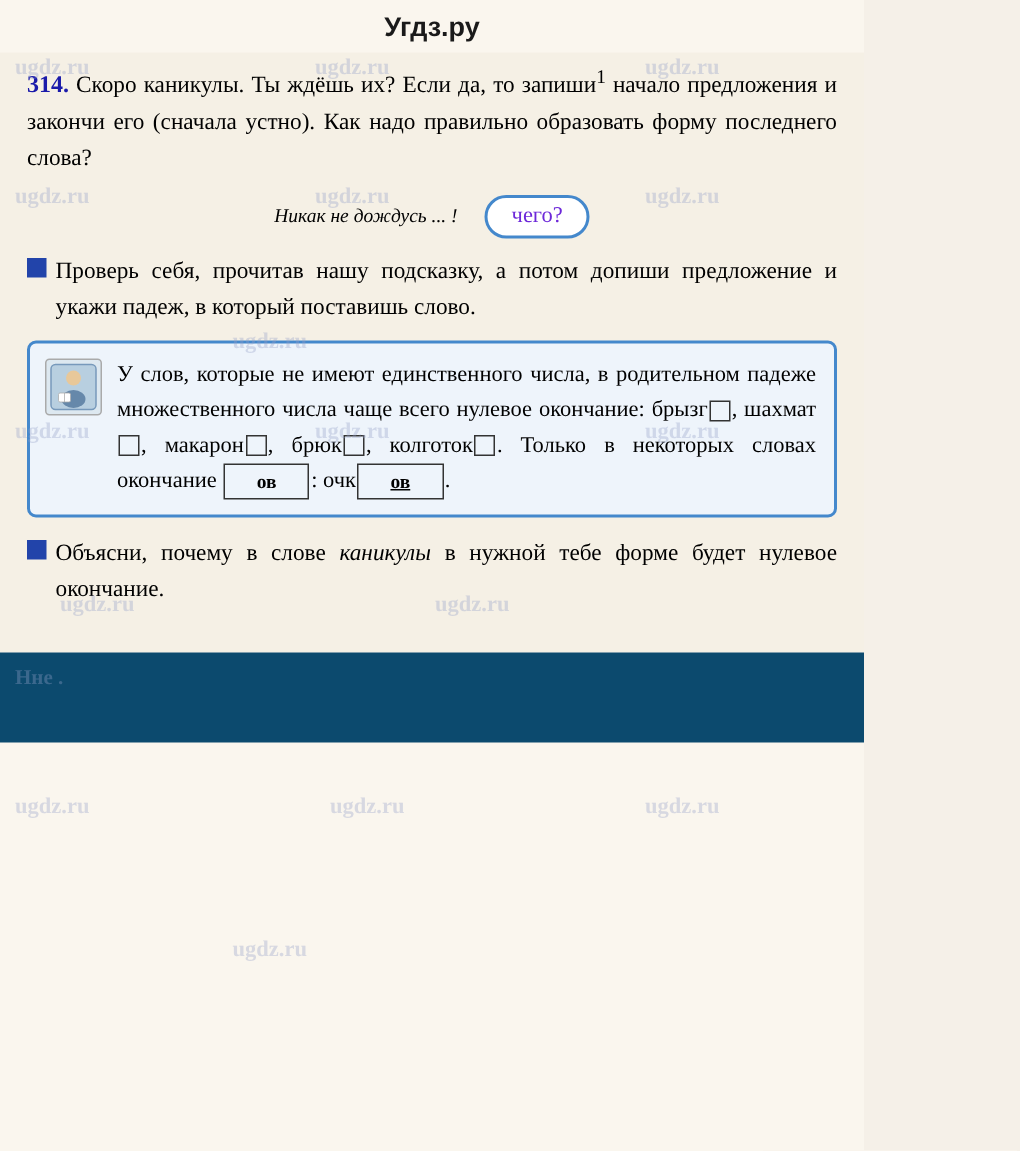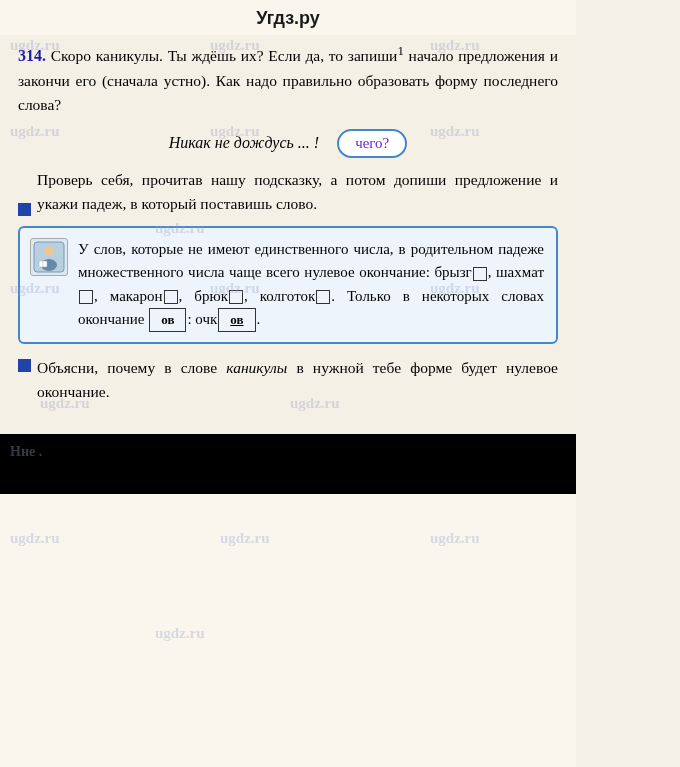--- a/index.html
+++ b/index.html
@@ -66,38 +66,38 @@
 
     
     .center-line {
       display: flex;
       align-items: center;
       justify-content: center;
       margin: 12px 0 10px 0;
       gap: 18px;
     }
     .center-text {
-      font-size: 16px;
+      font-size: 13px;
       font-style: italic;
       text-align: left;
     }
     .question-bubble {
       border: 2px solid #4488cc;
       border-radius: 16px;
       padding: 4px 16px;
       font-size: 15px;
       color: #6d28d9;
       background: #fff;
       white-space: nowrap;
     }
 
     
     .check-block {
       display: flex;
-      align-items: flex-end;
+      align-items: flex-start;
       gap: 6px;
       margin-bottom: 10px;
       line-height: 1.55;
       font-size: 15.5px;
       text-align: justify;
     }
     .square-bullet {
       width: 13px;
       height: 13px;
       background: #2244aa;
@@ -141,21 +141,21 @@
       display: inline-block;
       border: 1.5px solid #333;
       width: 14px;
       height: 14px;
       vertical-align: middle;
       margin: 0 1px;
     }
     .ending-box-ov {
       display: inline-block;
       border: 1.5px solid #333;
-      padding: 1px 11px;
+      padding: 1px 21px;
       font-size: 13px;
       vertical-align: middle;
       margin: 0 1px;
       font-weight: bold;
     }
 
     
     .explain-block {
       display: flex;
       align-items: flex-start;
@@ -163,21 +163,21 @@
       margin-bottom: 20px;
       line-height: 1.55;
       font-size: 15.5px;
       text-align: justify;
     }
 
     
     .bottom-area {
       position: relative;
       height: 60px;
-      background: #000000;
+      background: #0c4a6e;
     }
   </style>
 </head>
 <body>
 
 <div class="page-container">
 
   <div class="header">
     <span class="header-title">Угдз.ру</span>
   </div>

